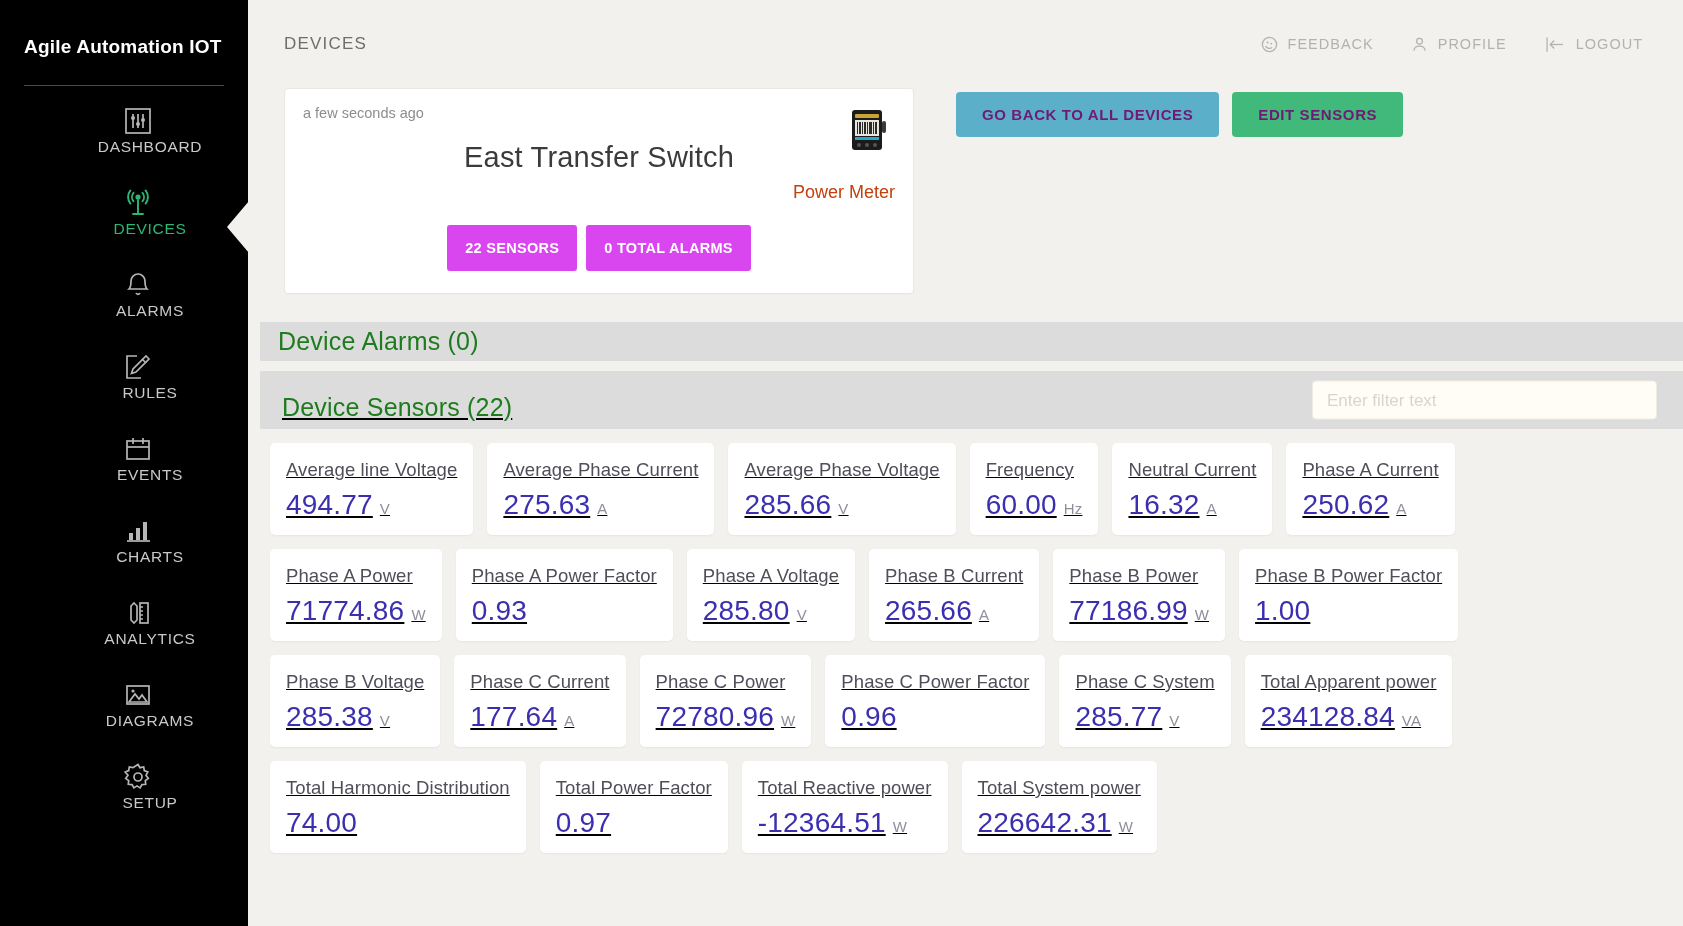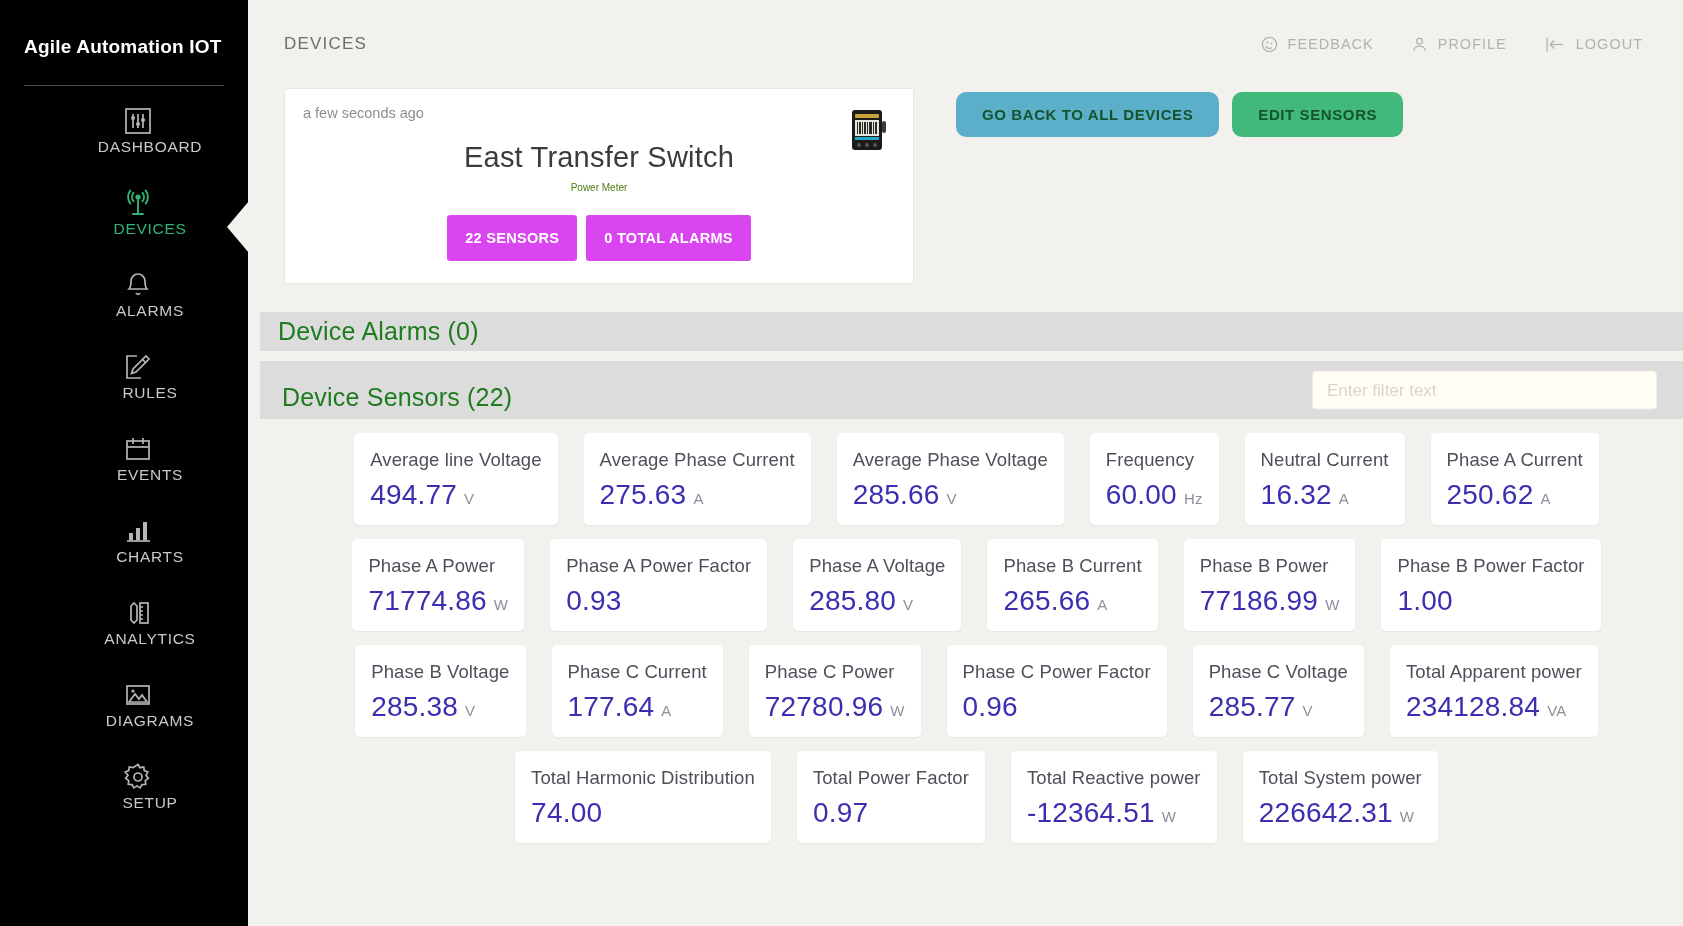--- a/index.html
+++ b/index.html
@@ -118,23 +118,23 @@
   }
   .device-title {
     text-align: center;
     font-size: 29px;
     color: #3b3b3b;
     font-weight: normal;
     margin-top: 20px;
     letter-spacing: 0.2px;
   }
   .device-subtitle {
-    text-align: center;
-    font-size: 10px;
-    color: #4d7c0f;
+    text-align: right;
+    font-size: 18px;
+    color: #c2410c;
     margin-top: 8px;
   }
   .device-badges {
     display: flex; justify-content: center; gap: 9px;
     margin-top: 22px;
   }
   .badge {
     background: #d946ef;
     color: #ffffff;
     font-size: 14.5px;
@@ -150,27 +150,27 @@
     top: 18px; right: 22px;
     width: 46px; height: 46px;
   }
   .actions {
     display: flex; gap: 13px;
     margin-left: 42px;
     padding-top: 4px;
   }
   .btn {
     border: none;
-    color: #14532d;
+    color: #701a75;
     font-size: 15px;
     font-weight: bold;
     letter-spacing: 0.6px;
     padding: 0 26px;
     height: 45px;
-    border-radius: 10px;
+    border-radius: 4px;
     cursor: pointer;
     font-family: "Liberation Sans", sans-serif;
     text-align: center;
   }
   .btn-back { background: #5bafc9; }
   .btn-edit { background: #41b97a; }
 
   
   .section-bar {
     background: #dcdcdc;
@@ -202,26 +202,26 @@
     font-size: 17px;
     color: #8a8a8a;
     font-family: "Liberation Sans", sans-serif;
     outline: none;
   }
   .filter-input::placeholder { color: #d8d5cd; }
 
   
   .sensors {
     padding: 14px 0 0 22px;
+    text-decoration: underline;
   }
   .sensor-row {
     display: flex;
-    gap: 26px;
+    gap: 14px;
     margin-bottom: 14px;
-    justify-content: center;
   }
   .sensor-card {
     background: #ffffff;
     border-radius: 5px;
     box-shadow: 0 1px 2px rgba(0,0,0,0.05);
     padding: 16px 16px 14px 16px;
     min-width: 0;
     white-space: nowrap;
   }
   .sensor-name {
@@ -553,21 +553,21 @@
             </div>
           </div>
           <div class="sensor-card">
             <div class="sensor-name">Phase C Power Factor</div>
             <div class="sensor-val">
               <span>0.96</span>
               <span class="sensor-unit"></span>
             </div>
           </div>
           <div class="sensor-card">
-            <div class="sensor-name">Phase C Voltage</div>
+            <div class="sensor-name">Phase C System</div>
             <div class="sensor-val">
               <span>285.77</span>
               <span class="sensor-unit">V</span>
             </div>
           </div>
           <div class="sensor-card">
             <div class="sensor-name">Total Apparent power</div>
             <div class="sensor-val">
               <span>234128.84</span>
               <span class="sensor-unit">VA</span>

